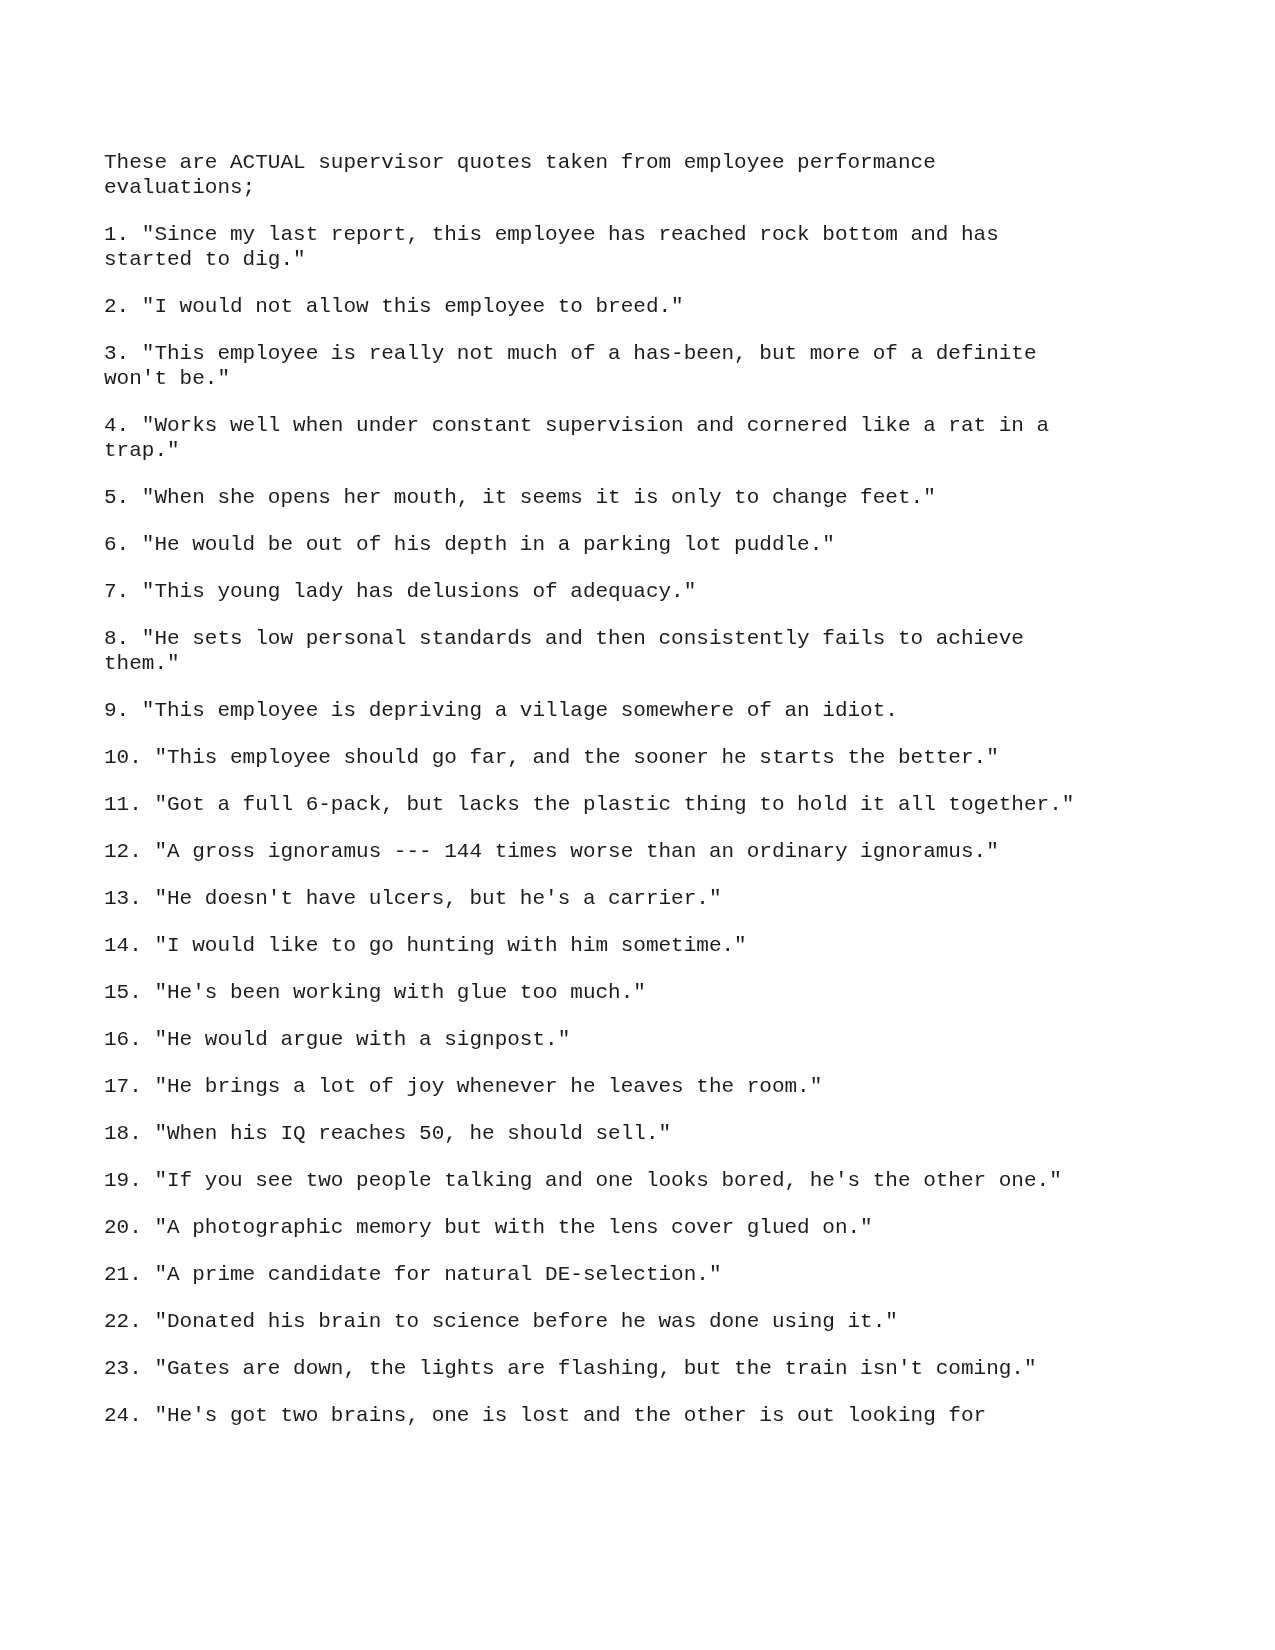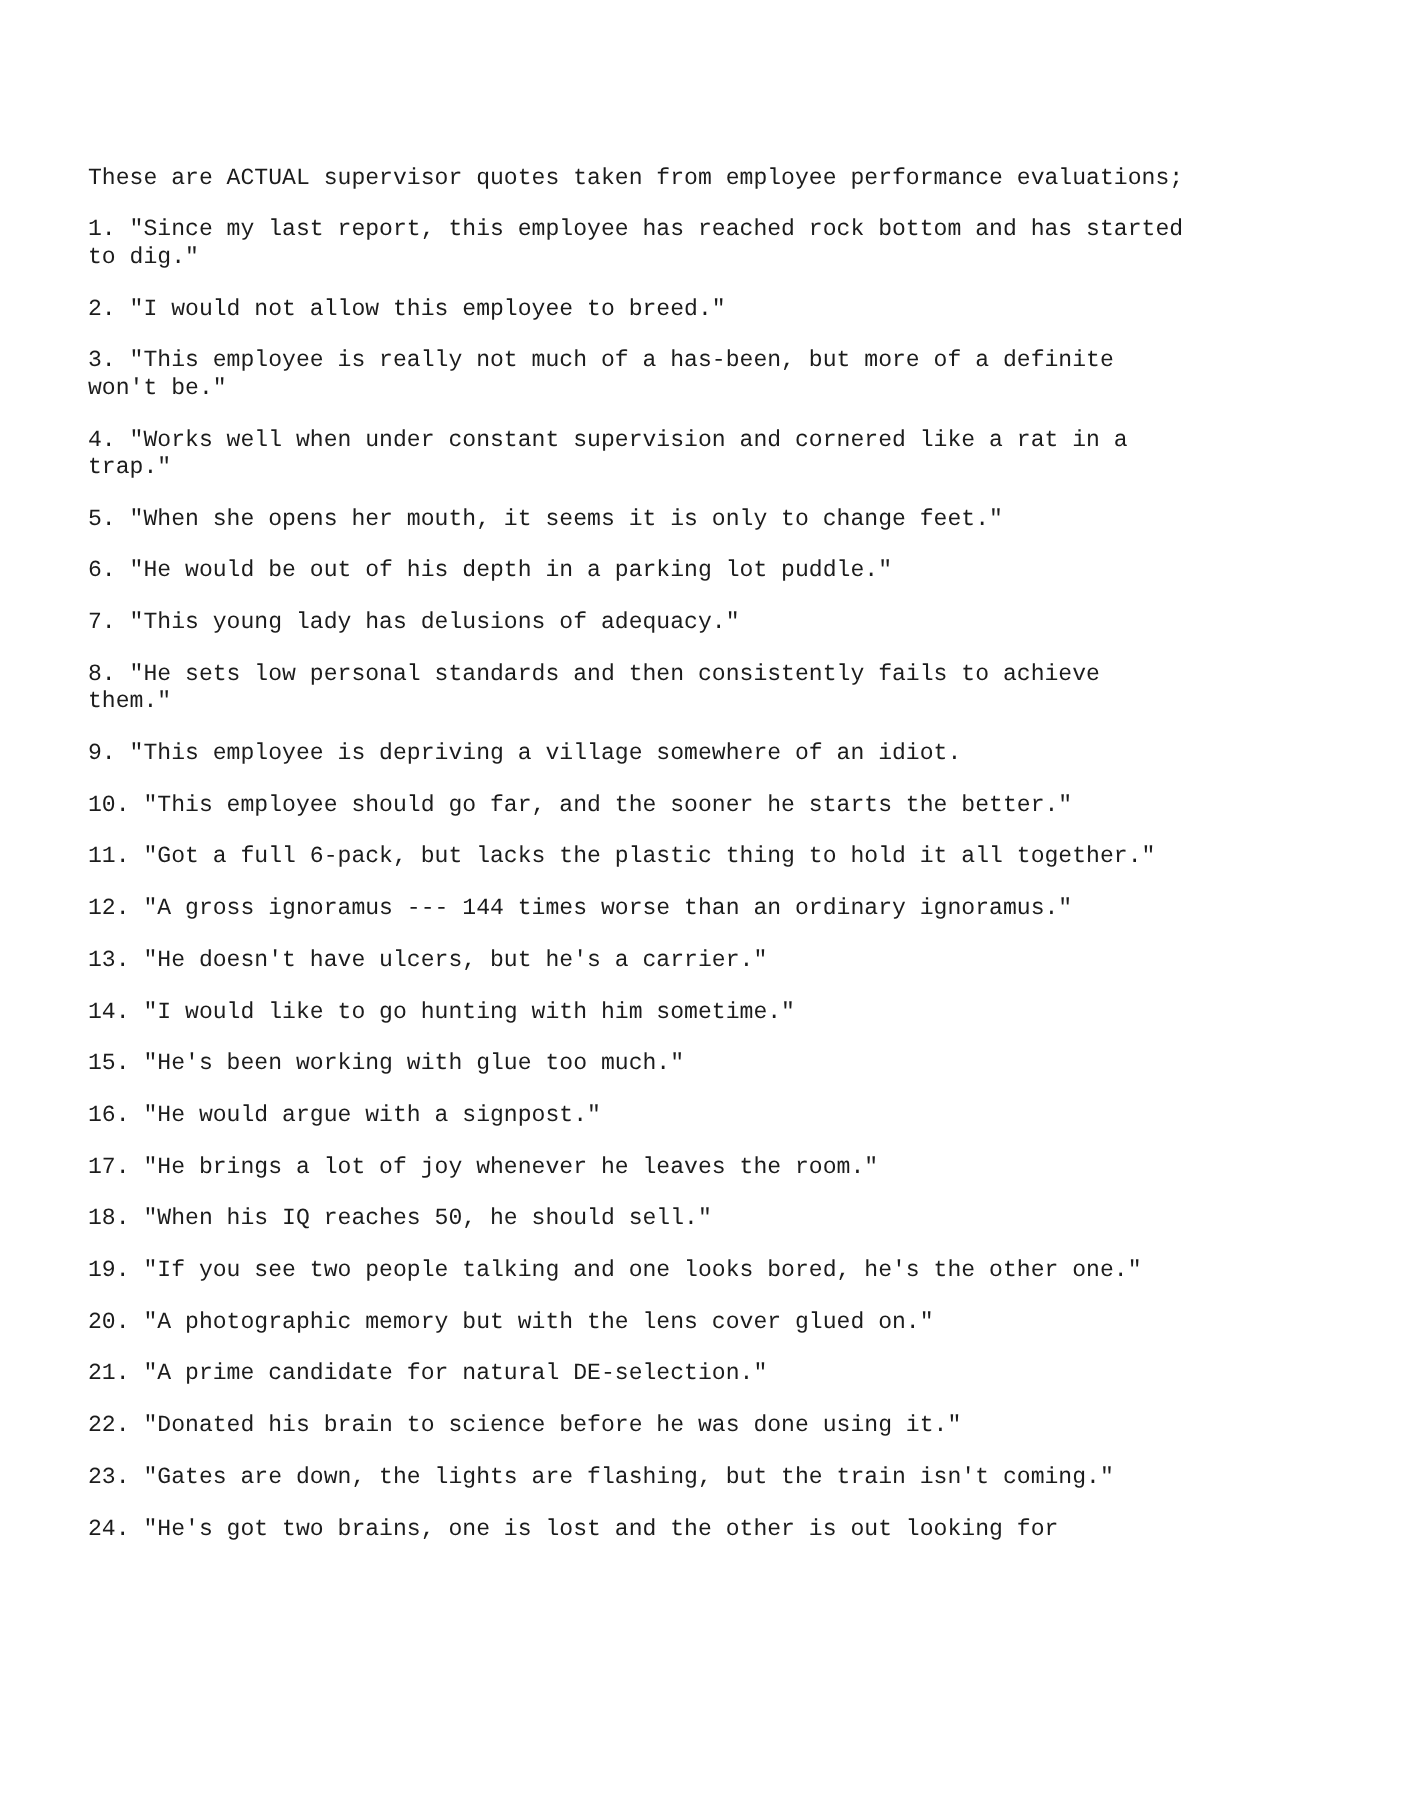--- a/index.html
+++ b/index.html
@@ -5,21 +5,21 @@
   html, body {
     margin: 0;
     padding: 0;
     background: #ffffff;
   }
   .page {
     position: relative;
     width: 1275px;
     height: 1650px;
     box-sizing: border-box;
-    padding: 150px 195px 0 80px;
+    padding: 150px 195px 0 104px;
     background: #ffffff;
     font-family: "Liberation Mono", "DejaVu Sans Mono", monospace;
     font-size: 21px;
     line-height: 25px;
     color: #1c1c1c;
     overflow: hidden;
   }
   .para {
     margin: 0 0 22px 0;
     padding: 0;

